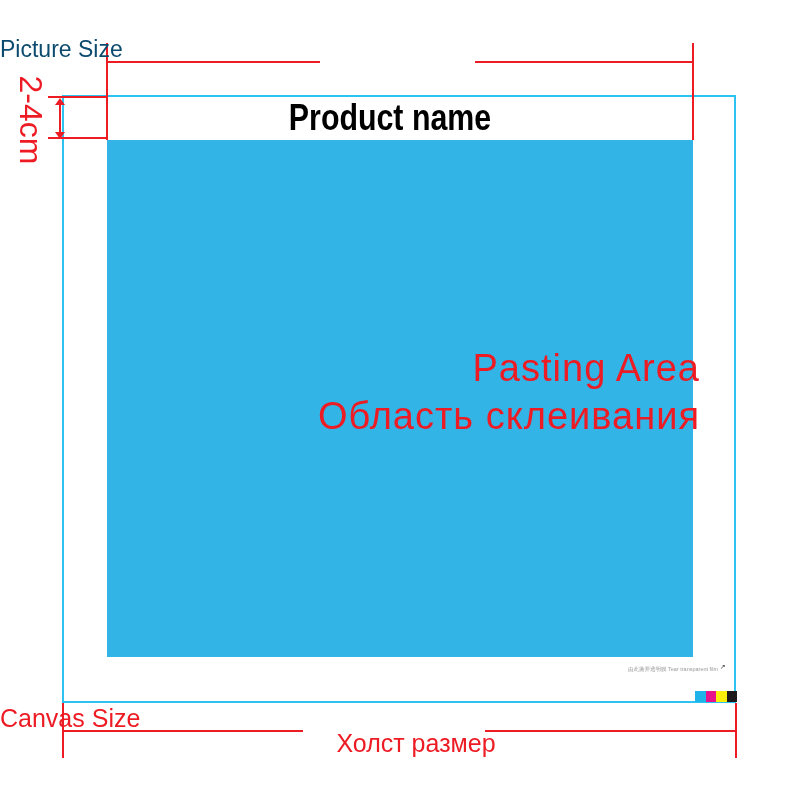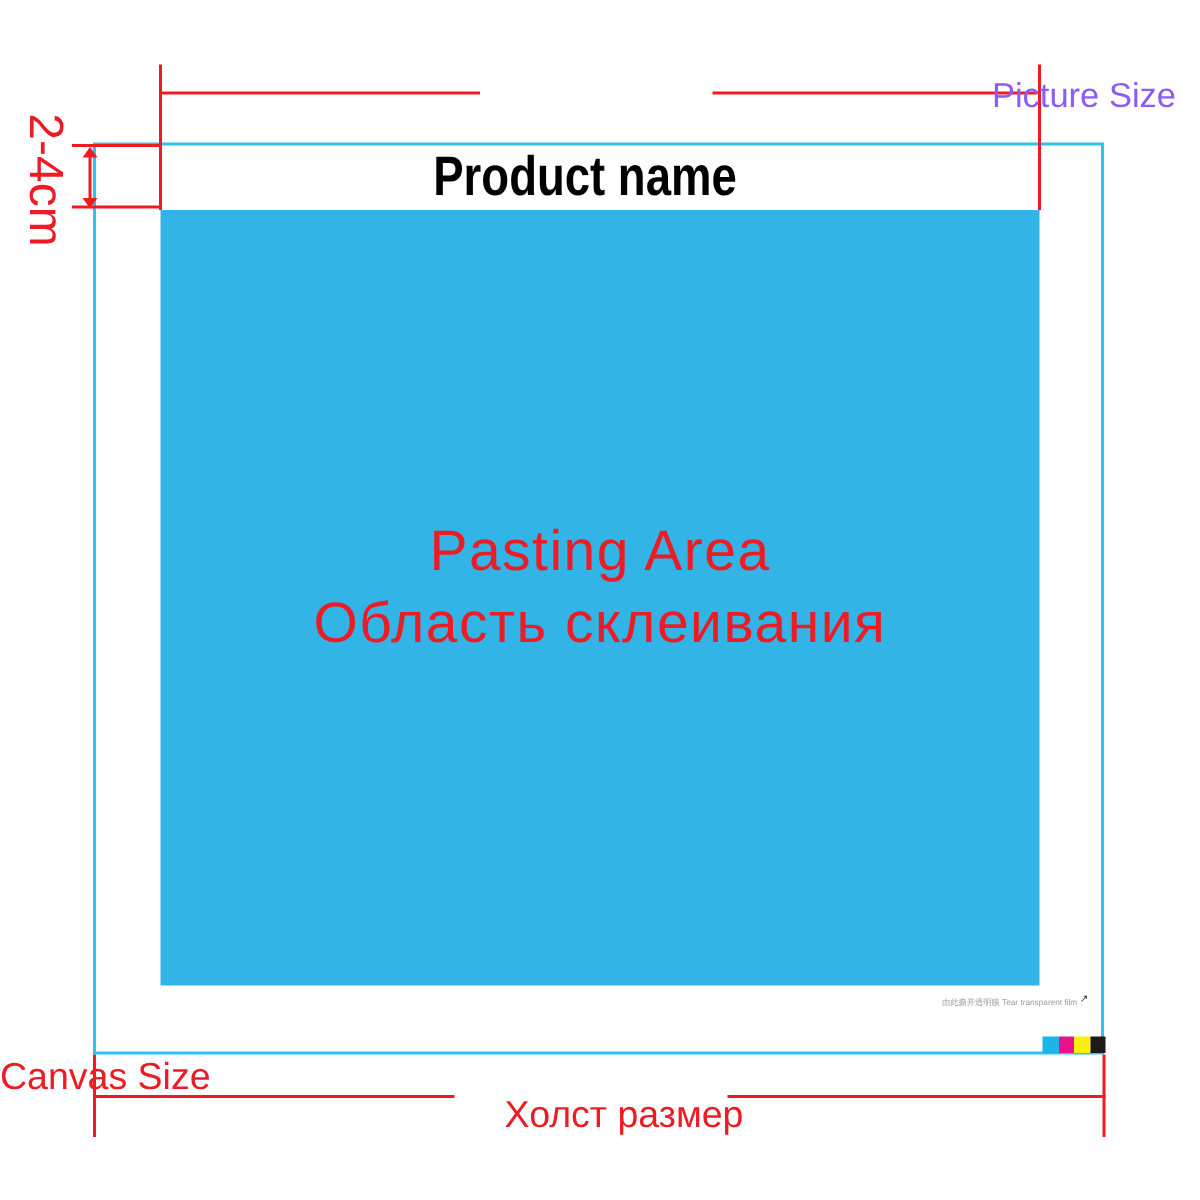--- a/index.html
+++ b/index.html
@@ -21,33 +21,33 @@
   .product-name{
     position:absolute;left:80px;top:97px;width:620px;height:42px;
     line-height:42px;text-align:center;color:#000;
     font-size:37px;font-weight:700;
     transform:scaleX(0.82);transform-origin:center;
     letter-spacing:0px;white-space:nowrap;
   }
   
   .pasting-labels{
     position:absolute;left:100px;top:344px;width:600px;
-    text-align:center;color:#ed1c24;font-size:38px;line-height:48px;
+    text-align:right;color:#ed1c24;font-size:38px;line-height:48px;
     letter-spacing:1px;white-space:nowrap;
   }
   
   .rline{position:absolute;background:#ed1c24;}
   
   .m-top-left {left:106px;top:61px;width:214px;height:2px;}
   .m-top-right{left:475px;top:61px;width:218px;height:2px;}
   .t-top-left {left:106px;top:43px;width:2px;height:97px;}
   .t-top-right{left:692px;top:43px;width:2px;height:97px;}
   .label-top-en{
-    position:absolute;left:0;top:52px;width:784px;text-align:right;
-    color:#8b5cf6;font-size:23px;line-height:23px;white-space:nowrap;
+    position:absolute;left:0;top:38px;width:784px;text-align:left;
+    color:#0c4a6e;font-size:23px;line-height:23px;white-space:nowrap;
   }
   .label-top-ru{
     position:absolute;left:0;top:68px;width:778px;text-align:center;
     color:#ed1c24;font-size:23px;line-height:23px;white-space:nowrap;
   }
   
   .b-top   {left:48px;top:96px; width:60px;height:2px;}
   .b-bottom{left:48px;top:137px;width:60px;height:2px;}
   .b-arrow-line{left:59px;top:104px;width:2px;height:29px;}
   .tri{position:absolute;width:0;height:0;}

